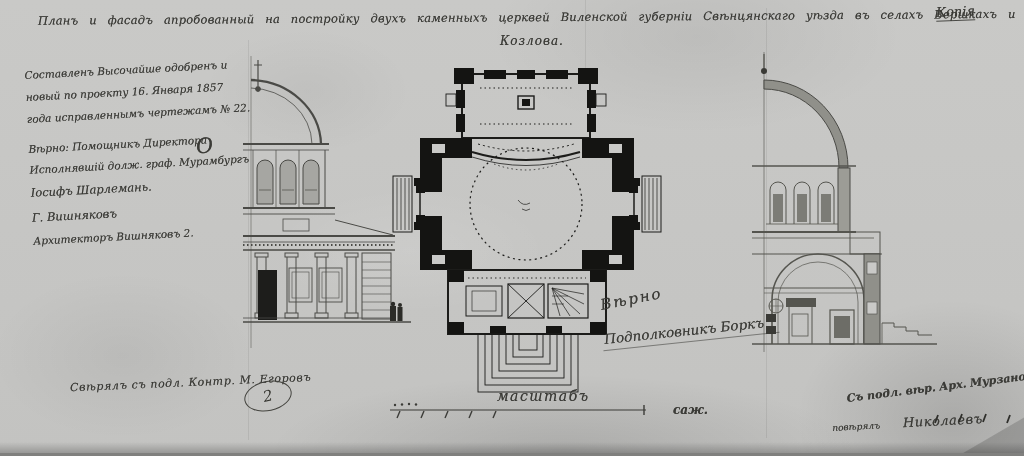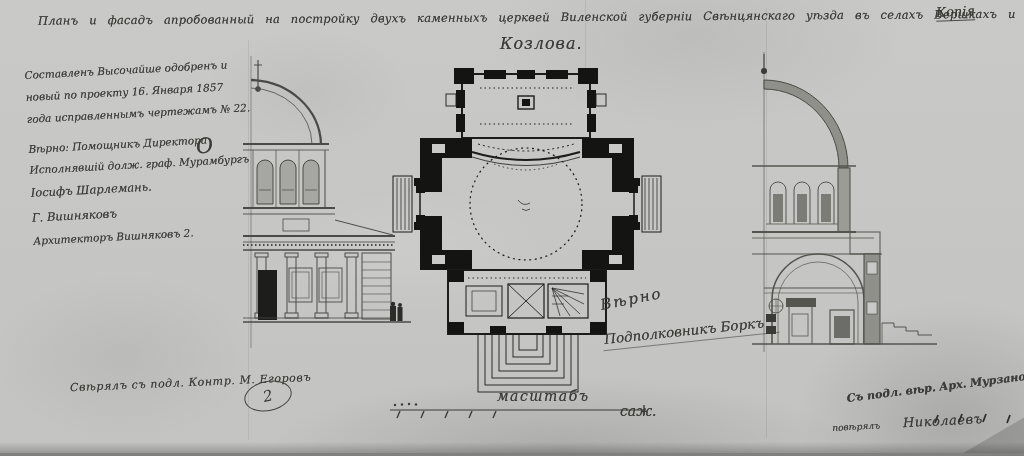--- a/index.html
+++ b/index.html
@@ -13,33 +13,33 @@
       radial-gradient(ellipse 200px 90px at 40% 55%, rgba(255,255,255,0.10), transparent 70%),
       radial-gradient(ellipse 150px 90px at 30% 20%, rgba(0,0,0,0.04), transparent 70%),
       linear-gradient(#c9c9c7,#c3c3c1);
     font-family:"DejaVu Serif", serif;
   }
   .hw{
     font-style:italic;color:#3b3b37;position:absolute;white-space:nowrap;
     text-shadow:0 0 0.6px rgba(45,45,40,0.65);
   }
   .title1{left:38px;top:10px;font-size:11.5px;word-spacing:7px;letter-spacing:0.2px;transform:rotate(-0.4deg);}
-  .title2{left:500px;top:34px;font-size:16px;letter-spacing:1px;}
+  .title2{left:500px;top:34px;font-size:12px;letter-spacing:1px;}
   .stamp{left:936px;top:4px;font-size:13px;border-bottom:1px solid #4a4a46;padding-bottom:1px;transform:rotate(-2deg);}
   .note{left:24px;top:64px;transform:rotate(-3deg);transform-origin:left top;}
   .note div{position:relative;white-space:nowrap;}
   .nl-a{font-size:10.5px;line-height:22px;}
   .nl-gap{margin-top:9px;}
   .nl-b{font-size:10.5px;line-height:21px;}
   .nl-c{font-size:11.5px;line-height:25px;}
   .flourish{left:196px;top:134px;font-size:21px;transform:rotate(-6deg);}
   .verno{left:600px;top:290px;font-size:15px;transform:rotate(-11deg);letter-spacing:2px;}
   .versig{left:602px;top:322px;font-size:13.5px;transform:rotate(-6deg);border-bottom:1px solid rgba(59,59,55,0.55);padding:0 14px 3px 2px;}
   .scale-caption{left:497px;top:388px;font-size:14px;letter-spacing:1.5px;}
-  .scale-unit{left:620px;top:403px;font-size:14px;}
+  .scale-unit{left:673px;top:403px;font-size:12px;font-weight:bold;}
   .blnote{left:70px;top:376px;font-size:11px;transform:rotate(-2.5deg);letter-spacing:0.6px;}
   .oval{
     position:absolute;left:244px;top:381px;width:46px;height:28px;
     border:1.6px solid #44443f;border-radius:50%;transform:rotate(-12deg);
     display:flex;align-items:center;justify-content:center;
   }
   .oval span{font-style:italic;font-size:15px;color:#34342f;}
   .brsig1{left:846px;top:380px;font-size:11px;transform:rotate(-7deg);font-weight:bold;}
   .brsig2{left:832px;top:412px;transform:rotate(-3deg);}
   .brsig2 .small{font-size:9px;margin-right:18px;}

